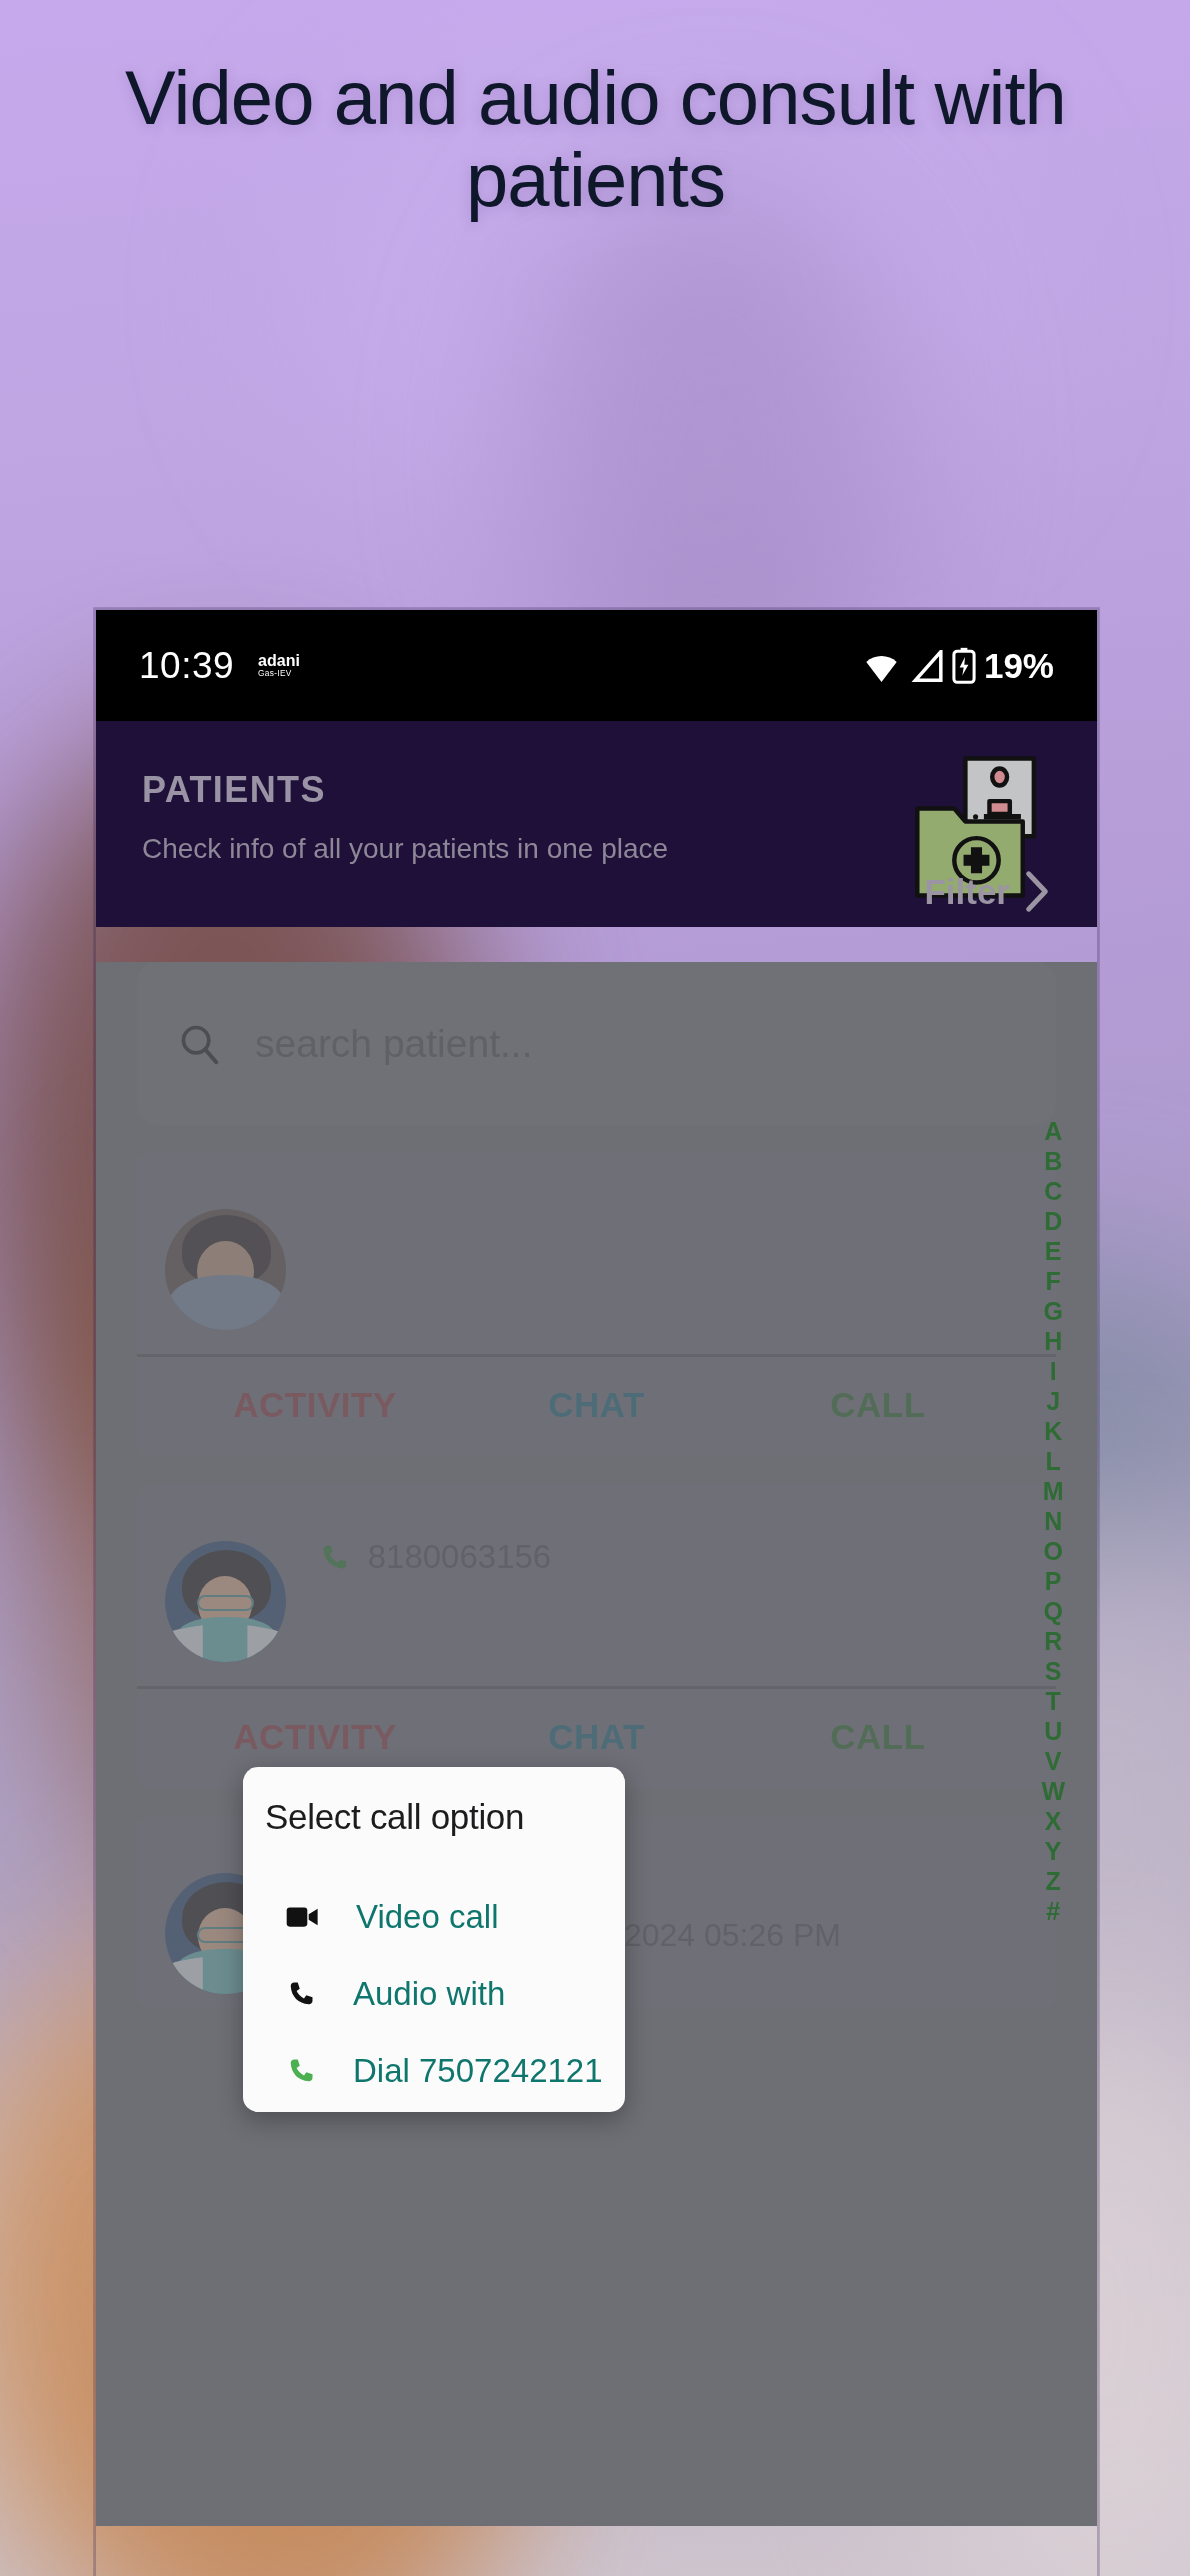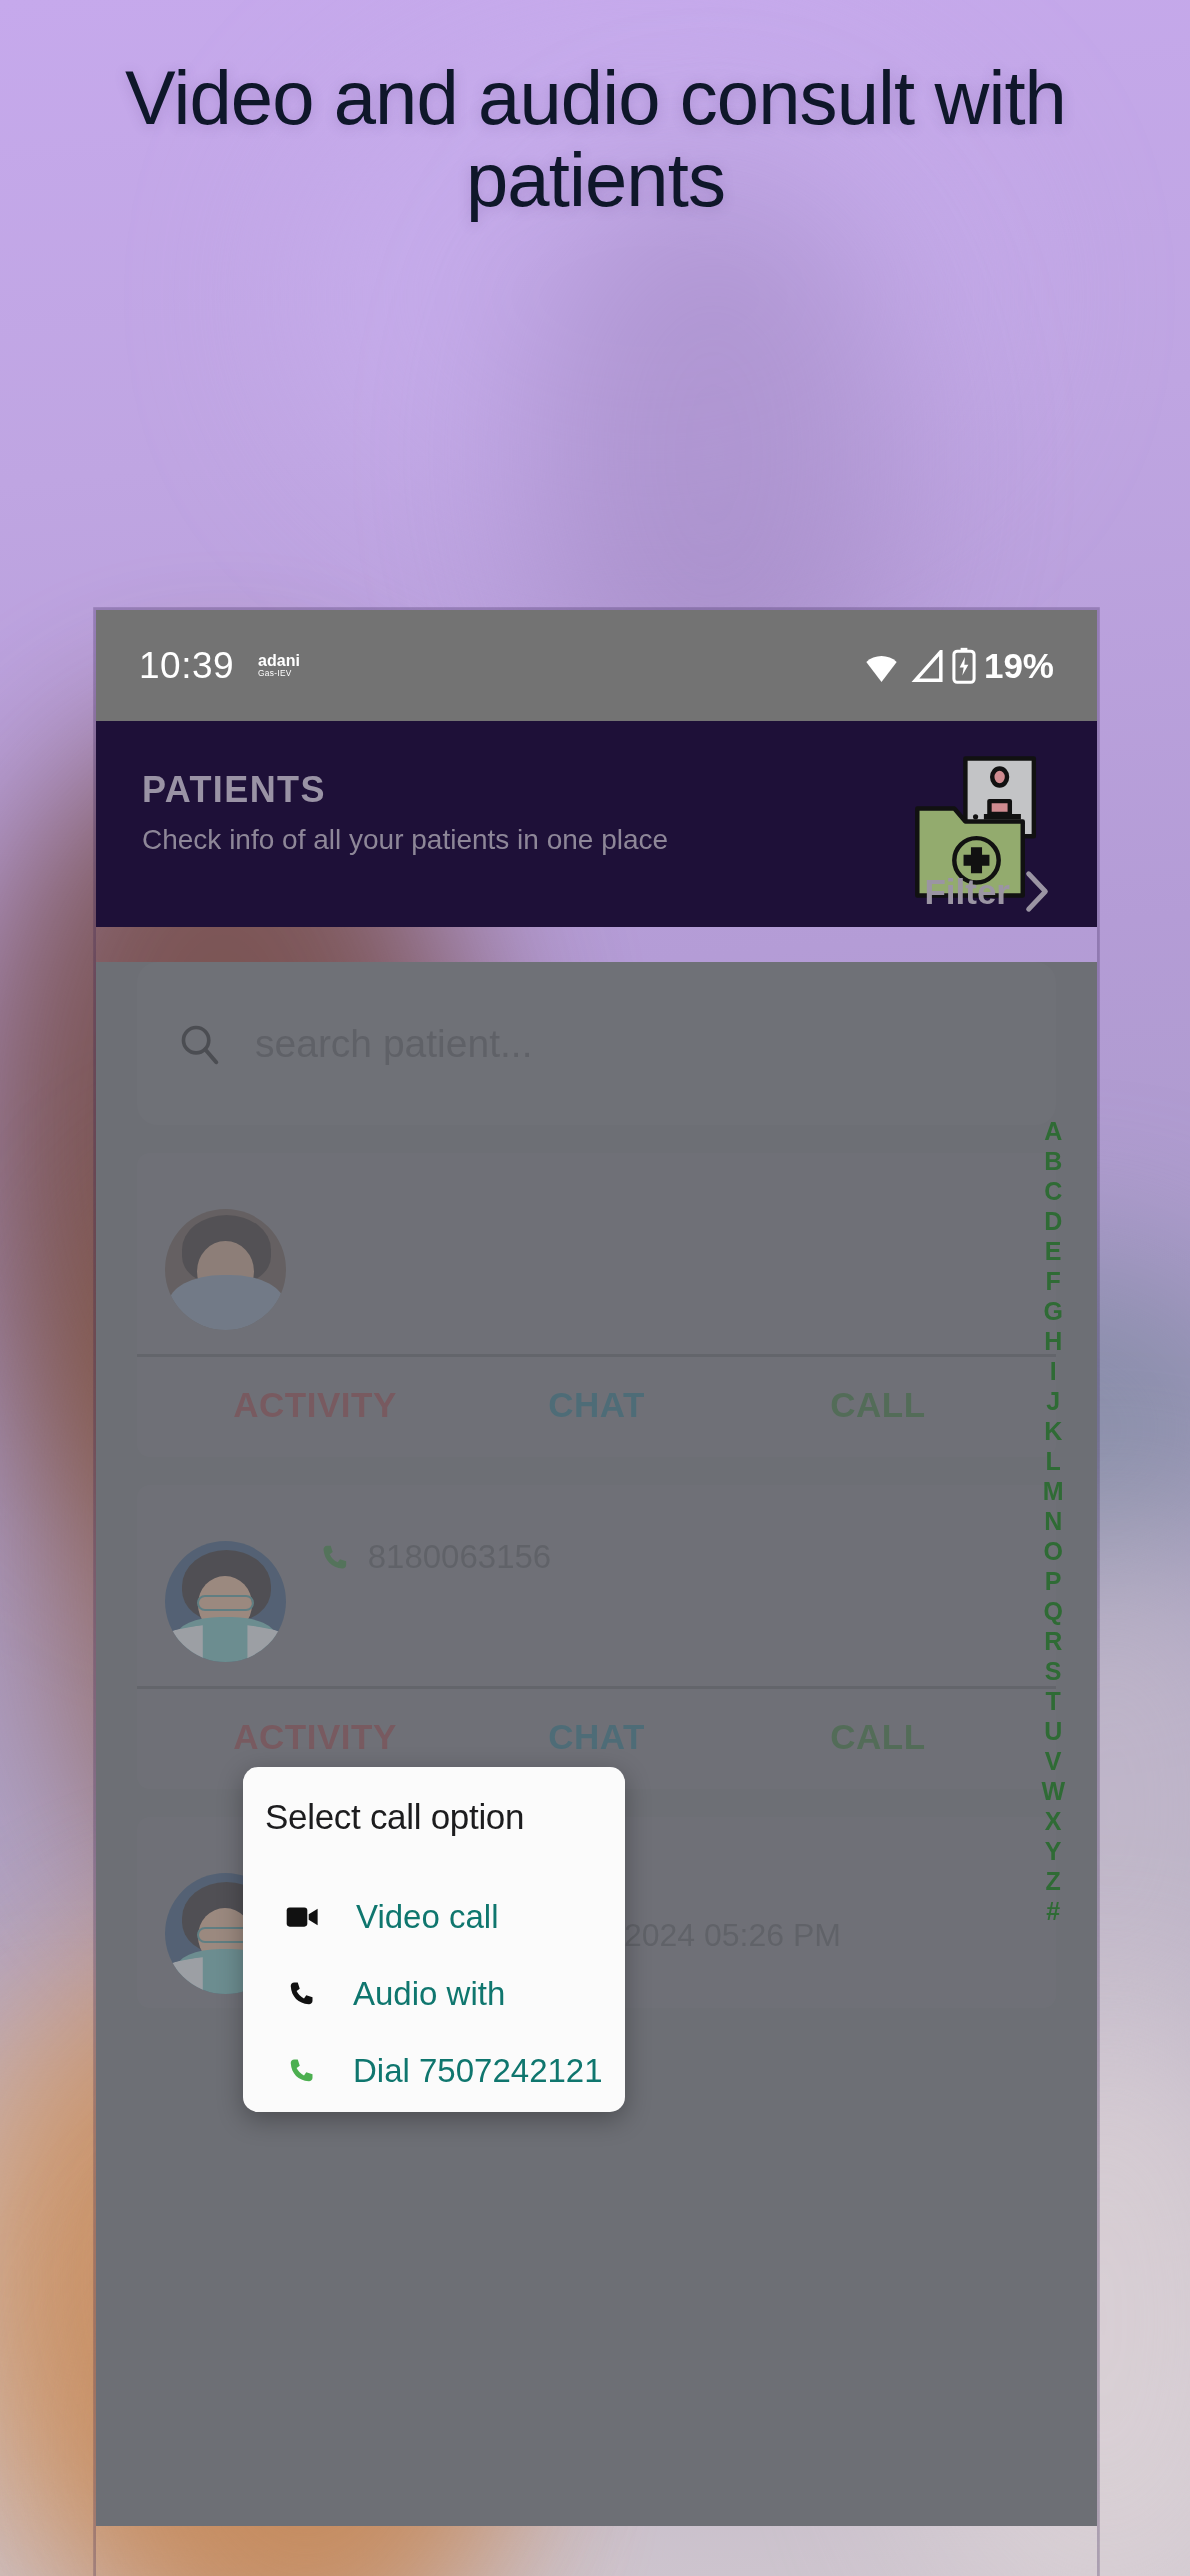--- a/index.html
+++ b/index.html
@@ -47,21 +47,21 @@
     position:absolute;
     left:96px; top:610px;
     width:1001px; height:1966px;
     overflow:hidden;
     box-shadow:0 0 0 2.8px rgba(40,20,70,.25);
   }
 
   
   #statusbar {
     height:111px;
-    background:#737373;
+    background:#000000;
     display:flex; align-items:center;
     padding:0 43px;
     color:#ffffff;
   }
   #clock { font-size:37px; font-weight:500; letter-spacing:0.5px; }
   #carrier { margin-left:24px; line-height:1; }
   #carrier .c1 { font-size:16px; font-weight:bold; display:block; }
   #carrier .c2 { font-size:8.3px; display:block; letter-spacing:0.3px; }
   #status-right { margin-left:auto; display:flex; align-items:center; gap:8px; }
   #status-right svg { display:block; }
@@ -73,21 +73,21 @@
     padding:48px 46px 0 46px;
     position:relative;
     height:206px;
   }
   #patients-title {
     color:#9a93a5; font-size:36px; font-weight:bold;
     letter-spacing:1.4px;
   }
   #patients-sub {
     color:#8e8798; font-size:28px; line-height:1.32;
-    margin-top:11px; max-width:593px;
+    margin-top:20px; max-width:593px;
   }
   #folder-icon { position:absolute; right:52px; top:32px; }
   #filter-row {
     position:absolute; right:46px; bottom:14px;
     display:flex; align-items:center; gap:13px;
     color:#9b95a3; font-size:35px; font-weight:bold;
   }
 
   
   #content {

